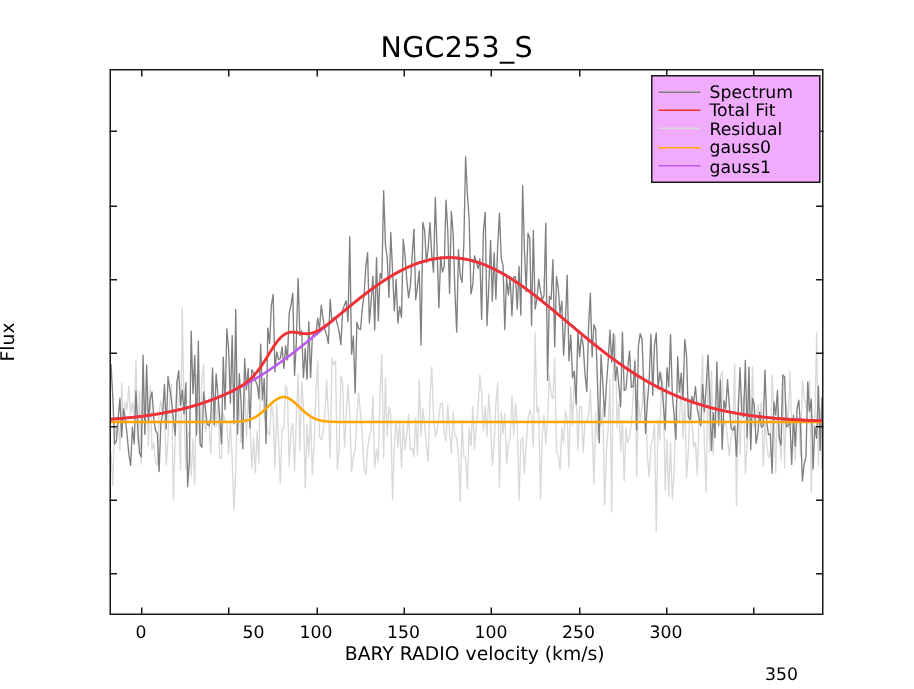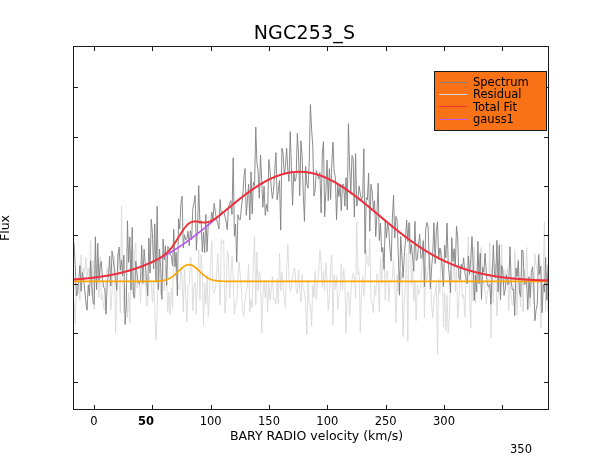--- a/index.html
+++ b/index.html
@@ -24,22 +24,22 @@
     position:absolute;left:0;right:0;top:428px;text-align:center;
     font-size:12.5px;color:#000;padding-left:24px;
   }
   #ylabel{
     position:absolute;left:-3px;top:228px;font-size:12.5px;color:#000;
     transform-origin:0 0;transform:rotate(-90deg) translate(-50%,0);
     white-space:nowrap;
   }
   #legend{
     position:absolute;left:434px;top:50px;width:113px;
-    border:1.1px solid #1a1a1a;background:#f97316;
-    padding:4px 5px 4px 4px;box-sizing:border-box;margin-top:21px;
+    border:1.1px solid #1a1a1a;background:#f0abfc;
+    padding:4px 5px 4px 4px;box-sizing:border-box;
   }
   .legend-row{display:flex;align-items:center;height:12.4px;}
   .legend-swatch{width:28px;height:0;border-top-width:1.9px;border-top-style:solid;margin-right:6px;flex:0 0 28px;}
   .legend-text{font-size:11.5px;color:#000;line-height:12.4px;white-space:nowrap;}
   .tickmark{position:absolute;background:#1a1a1a;}
 </style>
 </head>
 <body>
 
 <div id="figure">
@@ -53,21 +53,21 @@
         <path d="M0.00 235.62 L0.58 235.62 L1.17 235.62 L1.75 235.62 L2.33 235.62 L2.92 235.62 L3.50 235.62 L4.08 235.62 L4.67 235.62 L5.25 235.62 L5.83 235.62 L6.42 235.62 L7.00 235.62 L7.58 235.62 L8.17 235.62 L8.75 235.62 L9.33 235.62 L9.92 235.62 L10.50 235.62 L11.08 235.62 L11.67 235.62 L12.25 235.62 L12.83 235.62 L13.42 235.62 L14.00 235.62 L14.58 235.62 L15.17 235.62 L15.75 235.62 L16.33 235.62 L16.92 235.62 L17.50 235.62 L18.08 235.62 L18.67 235.62 L19.25 235.62 L19.83 235.62 L20.42 235.62 L21.00 235.62 L21.58 235.62 L22.17 235.62 L22.75 235.62 L23.33 235.62 L23.92 235.62 L24.50 235.62 L25.08 235.62 L25.67 235.62 L26.25 235.62 L26.83 235.62 L27.42 235.62 L28.00 235.62 L28.58 235.62 L29.17 235.62 L29.75 235.62 L30.33 235.62 L30.92 235.62 L31.50 235.62 L32.08 235.62 L32.67 235.62 L33.25 235.62 L33.83 235.62 L34.42 235.62 L35.00 235.62 L35.58 235.62 L36.17 235.62 L36.75 235.62 L37.33 235.62 L37.92 235.62 L38.50 235.62 L39.08 235.62 L39.67 235.62 L40.25 235.62 L40.83 235.62 L41.42 235.62 L42.00 235.62 L42.58 235.62 L43.17 235.62 L43.75 235.62 L44.33 235.62 L44.92 235.62 L45.50 235.62 L46.08 235.62 L46.67 235.62 L47.25 235.62 L47.83 235.62 L48.42 235.62 L49.00 235.62 L49.58 235.62 L50.17 235.62 L50.75 235.62 L51.33 235.62 L51.92 235.62 L52.50 235.62 L53.08 235.62 L53.67 235.62 L54.25 235.62 L54.83 235.62 L55.42 235.62 L56.00 235.62 L56.58 235.62 L57.17 235.62 L57.75 235.62 L58.33 235.62 L58.92 235.62 L59.50 235.62 L60.08 235.62 L60.67 235.62 L61.25 235.62 L61.83 235.62 L62.42 235.62 L63.00 235.62 L63.58 235.62 L64.17 235.62 L64.75 235.62 L65.33 235.62 L65.92 235.62 L66.50 235.62 L67.08 235.62 L67.67 235.62 L68.25 235.62 L68.83 235.62 L69.42 235.62 L70.00 235.61 L70.58 235.61 L71.17 235.61 L71.75 235.61 L72.33 235.61 L72.92 235.61 L73.50 235.61 L74.08 235.61 L74.67 235.61 L75.25 235.61 L75.83 235.60 L76.42 235.60 L77.00 235.60 L77.58 235.59 L78.17 235.59 L78.75 235.58 L79.33 235.57 L79.92 235.56 L80.50 235.55 L81.08 235.54 L81.67 235.52 L82.25 235.51 L82.83 235.48 L83.42 235.46 L84.00 235.43 L84.58 235.40 L85.17 235.36 L85.75 235.31 L86.33 235.26 L86.92 235.20 L87.50 235.14 L88.08 235.06 L88.67 234.98 L89.25 234.88 L89.83 234.77 L90.42 234.65 L91.00 234.52 L91.58 234.37 L92.17 234.20 L92.75 234.02 L93.33 233.81 L93.92 233.59 L94.50 233.35 L95.08 233.09 L95.67 232.81 L96.25 232.50 L96.83 232.17 L97.42 231.82 L98.00 231.45 L98.58 231.05 L99.17 230.63 L99.75 230.19 L100.33 229.72 L100.92 229.24 L101.50 228.74 L102.08 228.22 L102.67 227.69 L103.25 227.15 L103.83 226.59 L104.42 226.04 L105.00 225.47 L105.58 224.91 L106.17 224.35 L106.75 223.80 L107.33 223.26 L107.92 222.73 L108.50 222.22 L109.08 221.74 L109.67 221.28 L110.25 220.86 L110.83 220.46 L111.42 220.11 L112.00 219.80 L112.58 219.52 L113.17 219.30 L113.75 219.12 L114.33 218.99 L114.92 218.92 L115.50 218.89 L116.08 218.92 L116.67 218.99 L117.25 219.12 L117.83 219.30 L118.42 219.52 L119.00 219.80 L119.58 220.11 L120.17 220.46 L120.75 220.86 L121.33 221.28 L121.92 221.74 L122.50 222.22 L123.08 222.73 L123.67 223.26 L124.25 223.80 L124.83 224.35 L125.42 224.91 L126.00 225.47 L126.58 226.04 L127.17 226.59 L127.75 227.15 L128.33 227.69 L128.92 228.22 L129.50 228.74 L130.08 229.24 L130.67 229.72 L131.25 230.19 L131.83 230.63 L132.42 231.05 L133.00 231.45 L133.58 231.82 L134.17 232.17 L134.75 232.50 L135.33 232.81 L135.92 233.09 L136.50 233.35 L137.08 233.59 L137.67 233.81 L138.25 234.02 L138.83 234.20 L139.42 234.37 L140.00 234.52 L140.58 234.65 L141.17 234.77 L141.75 234.88 L142.33 234.98 L142.92 235.06 L143.50 235.14 L144.08 235.20 L144.67 235.26 L145.25 235.31 L145.83 235.36 L146.42 235.40 L147.00 235.43 L147.58 235.46 L148.17 235.48 L148.75 235.51 L149.33 235.52 L149.92 235.54 L150.50 235.55 L151.08 235.56 L151.67 235.57 L152.25 235.58 L152.83 235.59 L153.42 235.59 L154.00 235.60 L154.58 235.60 L155.17 235.60 L155.75 235.61 L156.33 235.61 L156.92 235.61 L157.50 235.61 L158.08 235.61 L158.67 235.61 L159.25 235.61 L159.83 235.61 L160.42 235.61 L161.00 235.61 L161.58 235.62 L162.17 235.62 L162.75 235.62 L163.33 235.62 L163.92 235.62 L164.50 235.62 L165.08 235.62 L165.67 235.62 L166.25 235.62 L166.83 235.62 L167.42 235.62 L168.00 235.62 L168.58 235.62 L169.17 235.62 L169.75 235.62 L170.33 235.62 L170.92 235.62 L171.50 235.62 L172.08 235.62 L172.67 235.62 L173.25 235.62 L173.83 235.62 L174.42 235.62 L175.00 235.62 L175.58 235.62 L176.17 235.62 L176.75 235.62 L177.33 235.62 L177.92 235.62 L178.50 235.62 L179.08 235.62 L179.67 235.62 L180.25 235.62 L180.83 235.62 L181.42 235.62 L182.00 235.62 L182.58 235.62 L183.17 235.62 L183.75 235.62 L184.33 235.62 L184.92 235.62 L185.50 235.62 L186.08 235.62 L186.67 235.62 L187.25 235.62 L187.83 235.62 L188.42 235.62 L189.00 235.62 L189.58 235.62 L190.17 235.62 L190.75 235.62 L191.33 235.62 L191.92 235.62 L192.50 235.62 L193.08 235.62 L193.67 235.62 L194.25 235.62 L194.83 235.62 L195.42 235.62 L196.00 235.62 L196.58 235.62 L197.17 235.62 L197.75 235.62 L198.33 235.62 L198.92 235.62 L199.50 235.62 L200.08 235.62 L200.67 235.62 L201.25 235.62 L201.83 235.62 L202.42 235.62 L203.00 235.62 L203.58 235.62 L204.17 235.62 L204.75 235.62 L205.33 235.62 L205.92 235.62 L206.50 235.62 L207.08 235.62 L207.67 235.62 L208.25 235.62 L208.83 235.62 L209.42 235.62 L210.00 235.62 L210.58 235.62 L211.17 235.62 L211.75 235.62 L212.33 235.62 L212.92 235.62 L213.50 235.62 L214.08 235.62 L214.67 235.62 L215.25 235.62 L215.83 235.62 L216.42 235.62 L217.00 235.62 L217.58 235.62 L218.17 235.62 L218.75 235.62 L219.33 235.62 L219.92 235.62 L220.50 235.62 L221.08 235.62 L221.67 235.62 L222.25 235.62 L222.83 235.62 L223.42 235.62 L224.00 235.62 L224.58 235.62 L225.17 235.62 L225.75 235.62 L226.33 235.62 L226.92 235.62 L227.50 235.62 L228.08 235.62 L228.67 235.62 L229.25 235.62 L229.83 235.62 L230.42 235.62 L231.00 235.62 L231.58 235.62 L232.17 235.62 L232.75 235.62 L233.33 235.62 L233.92 235.62 L234.50 235.62 L235.08 235.62 L235.67 235.62 L236.25 235.62 L236.83 235.62 L237.42 235.62 L238.00 235.62 L238.58 235.62 L239.17 235.62 L239.75 235.62 L240.33 235.62 L240.92 235.62 L241.50 235.62 L242.08 235.62 L242.67 235.62 L243.25 235.62 L243.83 235.62 L244.42 235.62 L245.00 235.62 L245.58 235.62 L246.17 235.62 L246.75 235.62 L247.33 235.62 L247.92 235.62 L248.50 235.62 L249.08 235.62 L249.67 235.62 L250.25 235.62 L250.83 235.62 L251.42 235.62 L252.00 235.62 L252.58 235.62 L253.17 235.62 L253.75 235.62 L254.33 235.62 L254.92 235.62 L255.50 235.62 L256.08 235.62 L256.67 235.62 L257.25 235.62 L257.83 235.62 L258.42 235.62 L259.00 235.62 L259.58 235.62 L260.17 235.62 L260.75 235.62 L261.33 235.62 L261.92 235.62 L262.50 235.62 L263.08 235.62 L263.67 235.62 L264.25 235.62 L264.83 235.62 L265.42 235.62 L266.00 235.62 L266.58 235.62 L267.17 235.62 L267.75 235.62 L268.33 235.62 L268.92 235.62 L269.50 235.62 L270.08 235.62 L270.67 235.62 L271.25 235.62 L271.83 235.62 L272.42 235.62 L273.00 235.62 L273.58 235.62 L274.17 235.62 L274.75 235.62 L275.33 235.62 L275.92 235.62 L276.50 235.62 L277.08 235.62 L277.67 235.62 L278.25 235.62 L278.83 235.62 L279.42 235.62 L280.00 235.62 L280.58 235.62 L281.17 235.62 L281.75 235.62 L282.33 235.62 L282.92 235.62 L283.50 235.62 L284.08 235.62 L284.67 235.62 L285.25 235.62 L285.83 235.62 L286.42 235.62 L287.00 235.62 L287.58 235.62 L288.17 235.62 L288.75 235.62 L289.33 235.62 L289.92 235.62 L290.50 235.62 L291.08 235.62 L291.67 235.62 L292.25 235.62 L292.83 235.62 L293.42 235.62 L294.00 235.62 L294.58 235.62 L295.17 235.62 L295.75 235.62 L296.33 235.62 L296.92 235.62 L297.50 235.62 L298.08 235.62 L298.67 235.62 L299.25 235.62 L299.83 235.62 L300.42 235.62 L301.00 235.62 L301.58 235.62 L302.17 235.62 L302.75 235.62 L303.33 235.62 L303.92 235.62 L304.50 235.62 L305.08 235.62 L305.67 235.62 L306.25 235.62 L306.83 235.62 L307.42 235.62 L308.00 235.62 L308.58 235.62 L309.17 235.62 L309.75 235.62 L310.33 235.62 L310.92 235.62 L311.50 235.62 L312.08 235.62 L312.67 235.62 L313.25 235.62 L313.83 235.62 L314.42 235.62 L315.00 235.62 L315.58 235.62 L316.17 235.62 L316.75 235.62 L317.33 235.62 L317.92 235.62 L318.50 235.62 L319.08 235.62 L319.67 235.62 L320.25 235.62 L320.83 235.62 L321.42 235.62 L322.00 235.62 L322.58 235.62 L323.17 235.62 L323.75 235.62 L324.33 235.62 L324.92 235.62 L325.50 235.62 L326.08 235.62 L326.67 235.62 L327.25 235.62 L327.83 235.62 L328.42 235.62 L329.00 235.62 L329.58 235.62 L330.17 235.62 L330.75 235.62 L331.33 235.62 L331.92 235.62 L332.50 235.62 L333.08 235.62 L333.67 235.62 L334.25 235.62 L334.83 235.62 L335.42 235.62 L336.00 235.62 L336.58 235.62 L337.17 235.62 L337.75 235.62 L338.33 235.62 L338.92 235.62 L339.50 235.62 L340.08 235.62 L340.67 235.62 L341.25 235.62 L341.83 235.62 L342.42 235.62 L343.00 235.62 L343.58 235.62 L344.17 235.62 L344.75 235.62 L345.33 235.62 L345.92 235.62 L346.50 235.62 L347.08 235.62 L347.67 235.62 L348.25 235.62 L348.83 235.62 L349.42 235.62 L350.00 235.62 L350.58 235.62 L351.17 235.62 L351.75 235.62 L352.33 235.62 L352.92 235.62 L353.50 235.62 L354.08 235.62 L354.67 235.62 L355.25 235.62 L355.83 235.62 L356.42 235.62 L357.00 235.62 L357.58 235.62 L358.17 235.62 L358.75 235.62 L359.33 235.62 L359.92 235.62 L360.50 235.62 L361.08 235.62 L361.67 235.62 L362.25 235.62 L362.83 235.62 L363.42 235.62 L364.00 235.62 L364.58 235.62 L365.17 235.62 L365.75 235.62 L366.33 235.62 L366.92 235.62 L367.50 235.62 L368.08 235.62 L368.67 235.62 L369.25 235.62 L369.83 235.62 L370.42 235.62 L371.00 235.62 L371.58 235.62 L372.17 235.62 L372.75 235.62 L373.33 235.62 L373.92 235.62 L374.50 235.62 L375.08 235.62 L375.67 235.62 L376.25 235.62 L376.83 235.62 L377.42 235.62 L378.00 235.62 L378.58 235.62 L379.17 235.62 L379.75 235.62 L380.33 235.62 L380.92 235.62 L381.50 235.62 L382.08 235.62 L382.67 235.62 L383.25 235.62 L383.83 235.62 L384.42 235.62 L385.00 235.62 L385.58 235.62 L386.17 235.62 L386.75 235.62 L387.33 235.62 L387.92 235.62 L388.50 235.62 L389.08 235.62 L389.67 235.62 L390.25 235.62 L390.83 235.62 L391.42 235.62 L392.00 235.62 L392.58 235.62 L393.17 235.62 L393.75 235.62 L394.33 235.62 L394.92 235.62 L395.50 235.62 L396.08 235.62 L396.67 235.62 L397.25 235.62 L397.83 235.62 L398.42 235.62 L399.00 235.62 L399.58 235.62 L400.17 235.62 L400.75 235.62 L401.33 235.62 L401.92 235.62 L402.50 235.62 L403.08 235.62 L403.67 235.62 L404.25 235.62 L404.83 235.62 L405.42 235.62 L406.00 235.62 L406.58 235.62 L407.17 235.62 L407.75 235.62 L408.33 235.62 L408.92 235.62 L409.50 235.62 L410.08 235.62 L410.67 235.62 L411.25 235.62 L411.83 235.62 L412.42 235.62 L413.00 235.62 L413.58 235.62 L414.17 235.62 L414.75 235.62 L415.33 235.62 L415.92 235.62 L416.50 235.62 L417.08 235.62 L417.67 235.62 L418.25 235.62 L418.83 235.62 L419.42 235.62 L420.00 235.62 L420.58 235.62 L421.17 235.62 L421.75 235.62 L422.33 235.62 L422.92 235.62 L423.50 235.62 L424.08 235.62 L424.67 235.62 L425.25 235.62 L425.83 235.62 L426.42 235.62 L427.00 235.62 L427.58 235.62 L428.17 235.62 L428.75 235.62 L429.33 235.62 L429.92 235.62 L430.50 235.62 L431.08 235.62 L431.67 235.62 L432.25 235.62 L432.83 235.62 L433.42 235.62 L434.00 235.62 L434.58 235.62 L435.17 235.62 L435.75 235.62 L436.33 235.62 L436.92 235.62 L437.50 235.62 L438.08 235.62 L438.67 235.62 L439.25 235.62 L439.83 235.62 L440.42 235.62 L441.00 235.62 L441.58 235.62 L442.17 235.62 L442.75 235.62 L443.33 235.62 L443.92 235.62 L444.50 235.62 L445.08 235.62 L445.67 235.62 L446.25 235.62 L446.83 235.62 L447.42 235.62 L448.00 235.62 L448.58 235.62 L449.17 235.62 L449.75 235.62 L450.33 235.62 L450.92 235.62 L451.50 235.62 L452.08 235.62 L452.67 235.62 L453.25 235.62 L453.83 235.62 L454.42 235.62 L455.00 235.62 L455.58 235.62 L456.17 235.62 L456.75 235.62 L457.33 235.62 L457.92 235.62 L458.50 235.62 L459.08 235.62 L459.67 235.62 L460.25 235.62 L460.83 235.62 L461.42 235.62 L462.00 235.62 L462.58 235.62 L463.17 235.62 L463.75 235.62 L464.33 235.62 L464.92 235.62 L465.50 235.62 L466.08 235.62 L466.67 235.62 L467.25 235.62 L467.83 235.62 L468.42 235.62 L469.00 235.62 L469.58 235.62 L470.17 235.62 L470.75 235.62 L471.33 235.62 L471.92 235.62 L472.50 235.62 L473.08 235.62 L473.67 235.62 L474.25 235.62 L474.83 235.62 L475.42 235.62 L476.00 235.62" fill="none" stroke="#ffa500" stroke-width="1.7" stroke-linejoin="round" vector-effect="non-scaling-stroke"></path>
         <path d="M0.00 233.73 L0.58 233.69 L1.17 233.65 L1.75 233.61 L2.33 233.57 L2.92 233.53 L3.50 233.48 L4.08 233.44 L4.67 233.39 L5.25 233.35 L5.83 233.30 L6.42 233.25 L7.00 233.20 L7.58 233.16 L8.17 233.10 L8.75 233.05 L9.33 233.00 L9.92 232.95 L10.50 232.89 L11.08 232.84 L11.67 232.78 L12.25 232.73 L12.83 232.67 L13.42 232.61 L14.00 232.55 L14.58 232.49 L15.17 232.43 L15.75 232.36 L16.33 232.30 L16.92 232.24 L17.50 232.17 L18.08 232.10 L18.67 232.03 L19.25 231.96 L19.83 231.89 L20.42 231.82 L21.00 231.75 L21.58 231.67 L22.17 231.60 L22.75 231.52 L23.33 231.44 L23.92 231.37 L24.50 231.28 L25.08 231.20 L25.67 231.12 L26.25 231.04 L26.83 230.95 L27.42 230.86 L28.00 230.78 L28.58 230.69 L29.17 230.59 L29.75 230.50 L30.33 230.41 L30.92 230.31 L31.50 230.22 L32.08 230.12 L32.67 230.02 L33.25 229.92 L33.83 229.81 L34.42 229.71 L35.00 229.60 L35.58 229.50 L36.17 229.39 L36.75 229.28 L37.33 229.16 L37.92 229.05 L38.50 228.94 L39.08 228.82 L39.67 228.70 L40.25 228.58 L40.83 228.46 L41.42 228.33 L42.00 228.21 L42.58 228.08 L43.17 227.95 L43.75 227.82 L44.33 227.69 L44.92 227.55 L45.50 227.41 L46.08 227.28 L46.67 227.14 L47.25 226.99 L47.83 226.85 L48.42 226.70 L49.00 226.56 L49.58 226.41 L50.17 226.25 L50.75 226.10 L51.33 225.94 L51.92 225.79 L52.50 225.63 L53.08 225.46 L53.67 225.30 L54.25 225.13 L54.83 224.97 L55.42 224.80 L56.00 224.62 L56.58 224.45 L57.17 224.27 L57.75 224.09 L58.33 223.91 L58.92 223.73 L59.50 223.54 L60.08 223.36 L60.67 223.17 L61.25 222.97 L61.83 222.78 L62.42 222.58 L63.00 222.38 L63.58 222.18 L64.17 221.98 L64.75 221.77 L65.33 221.56 L65.92 221.35 L66.50 221.14 L67.08 220.92 L67.67 220.70 L68.25 220.48 L68.83 220.26 L69.42 220.04 L70.00 219.81 L70.58 219.58 L71.17 219.34 L71.75 219.11 L72.33 218.87 L72.92 218.63 L73.50 218.39 L74.08 218.14 L74.67 217.90 L75.25 217.65 L75.83 217.39 L76.42 217.14 L77.00 216.88 L77.58 216.62 L78.17 216.35 L78.75 216.09 L79.33 215.82 L79.92 215.55 L80.50 215.28 L81.08 215.00 L81.67 214.72 L82.25 214.44 L82.83 214.16 L83.42 213.87 L84.00 213.58 L84.58 213.29 L85.17 212.99 L85.75 212.70 L86.33 212.40 L86.92 212.09 L87.50 211.79 L88.08 211.48 L88.67 211.17 L89.25 210.86 L89.83 210.54 L90.42 210.22 L91.00 209.90 L91.58 209.58 L92.17 209.25 L92.75 208.92 L93.33 208.59 L93.92 208.25 L94.50 207.92 L95.08 207.58 L95.67 207.23 L96.25 206.89 L96.83 206.54 L97.42 206.19 L98.00 205.84 L98.58 205.48 L99.17 205.12 L99.75 204.76 L100.33 204.40 L100.92 204.04 L101.50 203.67 L102.08 203.30 L102.67 202.92 L103.25 202.55 L103.83 202.17 L104.42 201.79 L105.00 201.40 L105.58 201.02 L106.17 200.63 L106.75 200.24 L107.33 199.84 L107.92 199.45 L108.50 199.05 L109.08 198.65 L109.67 198.25 L110.25 197.84 L110.83 197.43 L111.42 197.02 L112.00 196.61 L112.58 196.20 L113.17 195.78 L113.75 195.36 L114.33 194.94 L114.92 194.52 L115.50 194.09 L116.08 193.66 L116.67 193.24 L117.25 192.80 L117.83 192.37 L118.42 191.93 L119.00 191.50 L119.58 191.06 L120.17 190.61 L120.75 190.17 L121.33 189.72 L121.92 189.28 L122.50 188.83 L123.08 188.38 L123.67 187.92 L124.25 187.47 L124.83 187.01 L125.42 186.55 L126.00 186.09 L126.58 185.63 L127.17 185.17 L127.75 184.71 L128.33 184.24 L128.92 183.77 L129.50 183.30 L130.08 182.83 L130.67 182.36 L131.25 181.89 L131.83 181.42 L132.42 180.94 L133.00 180.46 L133.58 179.99 L134.17 179.51 L134.75 179.03 L135.33 178.55 L135.92 178.06 L136.50 177.58 L137.08 177.10 L137.67 176.61 L138.25 176.13 L138.83 175.64 L139.42 175.16 L140.00 174.67 L140.58 174.18 L141.17 173.69 L141.75 173.20 L142.33 172.71 L142.92 172.22 L143.50 171.73 L144.08 171.24 L144.67 170.75 L145.25 170.26 L145.83 169.77 L146.42 169.28 L147.00 168.79 L147.58 168.29 L148.17 167.80 L148.75 167.31 L149.33 166.82 L149.92 166.33 L150.50 165.84 L151.08 165.35 L151.67 164.86 L152.25 164.37 L152.83 163.88 L153.42 163.39 L154.00 162.91 L154.58 162.42 L155.17 161.93 L155.75 161.45 L156.33 160.96 L156.92 160.48 L157.50 159.99 L158.08 159.51 L158.67 159.03 L159.25 158.55 L159.83 158.07 L160.42 157.60 L161.00 157.12 L161.58 156.65 L162.17 156.17 L162.75 155.70 L163.33 155.23 L163.92 154.76 L164.50 154.29 L165.08 153.83 L165.67 153.37 L166.25 152.90 L166.83 152.45 L167.42 151.99 L168.00 151.53 L168.58 151.08 L169.17 150.63 L169.75 150.18 L170.33 149.73 L170.92 149.29 L171.50 148.84 L172.08 148.40 L172.67 147.97 L173.25 147.53 L173.83 147.10 L174.42 146.67 L175.00 146.24 L175.58 145.82 L176.17 145.40 L176.75 144.98 L177.33 144.57 L177.92 144.15 L178.50 143.75 L179.08 143.34 L179.67 142.94 L180.25 142.54 L180.83 142.14 L181.42 141.75 L182.00 141.36 L182.58 140.98 L183.17 140.59 L183.75 140.21 L184.33 139.84 L184.92 139.47 L185.50 139.10 L186.08 138.74 L186.67 138.38 L187.25 138.02 L187.83 137.67 L188.42 137.32 L189.00 136.98 L189.58 136.64 L190.17 136.31 L190.75 135.98 L191.33 135.65 L191.92 135.33 L192.50 135.01 L193.08 134.70 L193.67 134.39 L194.25 134.08 L194.83 133.78 L195.42 133.49 L196.00 133.20 L196.58 132.91 L197.17 132.63 L197.75 132.36 L198.33 132.09 L198.92 131.82 L199.50 131.56 L200.08 131.30 L200.67 131.05 L201.25 130.80 L201.83 130.56 L202.42 130.33 L203.00 130.10 L203.58 129.87 L204.17 129.65 L204.75 129.44 L205.33 129.23 L205.92 129.02 L206.50 128.82 L207.08 128.63 L207.67 128.44 L208.25 128.26 L208.83 128.08 L209.42 127.91 L210.00 127.74 L210.58 127.58 L211.17 127.43 L211.75 127.28 L212.33 127.13 L212.92 127.00 L213.50 126.86 L214.08 126.74 L214.67 126.62 L215.25 126.50 L215.83 126.39 L216.42 126.29 L217.00 126.19 L217.58 126.10 L218.17 126.01 L218.75 125.93 L219.33 125.86 L219.92 125.79 L220.50 125.73 L221.08 125.67 L221.67 125.62 L222.25 125.58 L222.83 125.54 L223.42 125.51 L224.00 125.48 L224.58 125.46 L225.17 125.44 L225.75 125.44 L226.33 125.43 L226.92 125.44 L227.50 125.44 L228.08 125.46 L228.67 125.48 L229.25 125.51 L229.83 125.54 L230.42 125.58 L231.00 125.62 L231.58 125.67 L232.17 125.73 L232.75 125.79 L233.33 125.86 L233.92 125.93 L234.50 126.01 L235.08 126.10 L235.67 126.19 L236.25 126.29 L236.83 126.39 L237.42 126.50 L238.00 126.62 L238.58 126.74 L239.17 126.86 L239.75 127.00 L240.33 127.13 L240.92 127.28 L241.50 127.43 L242.08 127.58 L242.67 127.74 L243.25 127.91 L243.83 128.08 L244.42 128.26 L245.00 128.44 L245.58 128.63 L246.17 128.82 L246.75 129.02 L247.33 129.23 L247.92 129.44 L248.50 129.65 L249.08 129.87 L249.67 130.10 L250.25 130.33 L250.83 130.56 L251.42 130.80 L252.00 131.05 L252.58 131.30 L253.17 131.56 L253.75 131.82 L254.33 132.09 L254.92 132.36 L255.50 132.63 L256.08 132.91 L256.67 133.20 L257.25 133.49 L257.83 133.78 L258.42 134.08 L259.00 134.39 L259.58 134.70 L260.17 135.01 L260.75 135.33 L261.33 135.65 L261.92 135.98 L262.50 136.31 L263.08 136.64 L263.67 136.98 L264.25 137.32 L264.83 137.67 L265.42 138.02 L266.00 138.38 L266.58 138.74 L267.17 139.10 L267.75 139.47 L268.33 139.84 L268.92 140.21 L269.50 140.59 L270.08 140.98 L270.67 141.36 L271.25 141.75 L271.83 142.14 L272.42 142.54 L273.00 142.94 L273.58 143.34 L274.17 143.75 L274.75 144.15 L275.33 144.57 L275.92 144.98 L276.50 145.40 L277.08 145.82 L277.67 146.24 L278.25 146.67 L278.83 147.10 L279.42 147.53 L280.00 147.97 L280.58 148.40 L281.17 148.84 L281.75 149.29 L282.33 149.73 L282.92 150.18 L283.50 150.63 L284.08 151.08 L284.67 151.53 L285.25 151.99 L285.83 152.45 L286.42 152.90 L287.00 153.37 L287.58 153.83 L288.17 154.29 L288.75 154.76 L289.33 155.23 L289.92 155.70 L290.50 156.17 L291.08 156.65 L291.67 157.12 L292.25 157.60 L292.83 158.07 L293.42 158.55 L294.00 159.03 L294.58 159.51 L295.17 159.99 L295.75 160.48 L296.33 160.96 L296.92 161.45 L297.50 161.93 L298.08 162.42 L298.67 162.91 L299.25 163.39 L299.83 163.88 L300.42 164.37 L301.00 164.86 L301.58 165.35 L302.17 165.84 L302.75 166.33 L303.33 166.82 L303.92 167.31 L304.50 167.80 L305.08 168.29 L305.67 168.79 L306.25 169.28 L306.83 169.77 L307.42 170.26 L308.00 170.75 L308.58 171.24 L309.17 171.73 L309.75 172.22 L310.33 172.71 L310.92 173.20 L311.50 173.69 L312.08 174.18 L312.67 174.67 L313.25 175.16 L313.83 175.64 L314.42 176.13 L315.00 176.61 L315.58 177.10 L316.17 177.58 L316.75 178.06 L317.33 178.55 L317.92 179.03 L318.50 179.51 L319.08 179.99 L319.67 180.46 L320.25 180.94 L320.83 181.42 L321.42 181.89 L322.00 182.36 L322.58 182.83 L323.17 183.30 L323.75 183.77 L324.33 184.24 L324.92 184.71 L325.50 185.17 L326.08 185.63 L326.67 186.09 L327.25 186.55 L327.83 187.01 L328.42 187.47 L329.00 187.92 L329.58 188.38 L330.17 188.83 L330.75 189.28 L331.33 189.72 L331.92 190.17 L332.50 190.61 L333.08 191.06 L333.67 191.50 L334.25 191.93 L334.83 192.37 L335.42 192.80 L336.00 193.24 L336.58 193.66 L337.17 194.09 L337.75 194.52 L338.33 194.94 L338.92 195.36 L339.50 195.78 L340.08 196.20 L340.67 196.61 L341.25 197.02 L341.83 197.43 L342.42 197.84 L343.00 198.25 L343.58 198.65 L344.17 199.05 L344.75 199.45 L345.33 199.84 L345.92 200.24 L346.50 200.63 L347.08 201.02 L347.67 201.40 L348.25 201.79 L348.83 202.17 L349.42 202.55 L350.00 202.92 L350.58 203.30 L351.17 203.67 L351.75 204.04 L352.33 204.40 L352.92 204.76 L353.50 205.12 L354.08 205.48 L354.67 205.84 L355.25 206.19 L355.83 206.54 L356.42 206.89 L357.00 207.23 L357.58 207.58 L358.17 207.92 L358.75 208.25 L359.33 208.59 L359.92 208.92 L360.50 209.25 L361.08 209.58 L361.67 209.90 L362.25 210.22 L362.83 210.54 L363.42 210.86 L364.00 211.17 L364.58 211.48 L365.17 211.79 L365.75 212.09 L366.33 212.40 L366.92 212.70 L367.50 212.99 L368.08 213.29 L368.67 213.58 L369.25 213.87 L369.83 214.16 L370.42 214.44 L371.00 214.72 L371.58 215.00 L372.17 215.28 L372.75 215.55 L373.33 215.82 L373.92 216.09 L374.50 216.35 L375.08 216.62 L375.67 216.88 L376.25 217.14 L376.83 217.39 L377.42 217.65 L378.00 217.90 L378.58 218.14 L379.17 218.39 L379.75 218.63 L380.33 218.87 L380.92 219.11 L381.50 219.34 L382.08 219.58 L382.67 219.81 L383.25 220.04 L383.83 220.26 L384.42 220.48 L385.00 220.70 L385.58 220.92 L386.17 221.14 L386.75 221.35 L387.33 221.56 L387.92 221.77 L388.50 221.98 L389.08 222.18 L389.67 222.38 L390.25 222.58 L390.83 222.78 L391.42 222.97 L392.00 223.17 L392.58 223.36 L393.17 223.54 L393.75 223.73 L394.33 223.91 L394.92 224.09 L395.50 224.27 L396.08 224.45 L396.67 224.62 L397.25 224.80 L397.83 224.97 L398.42 225.13 L399.00 225.30 L399.58 225.46 L400.17 225.63 L400.75 225.79 L401.33 225.94 L401.92 226.10 L402.50 226.25 L403.08 226.41 L403.67 226.56 L404.25 226.70 L404.83 226.85 L405.42 226.99 L406.00 227.14 L406.58 227.28 L407.17 227.41 L407.75 227.55 L408.33 227.69 L408.92 227.82 L409.50 227.95 L410.08 228.08 L410.67 228.21 L411.25 228.33 L411.83 228.46 L412.42 228.58 L413.00 228.70 L413.58 228.82 L414.17 228.94 L414.75 229.05 L415.33 229.16 L415.92 229.28 L416.50 229.39 L417.08 229.50 L417.67 229.60 L418.25 229.71 L418.83 229.81 L419.42 229.92 L420.00 230.02 L420.58 230.12 L421.17 230.22 L421.75 230.31 L422.33 230.41 L422.92 230.50 L423.50 230.59 L424.08 230.69 L424.67 230.78 L425.25 230.86 L425.83 230.95 L426.42 231.04 L427.00 231.12 L427.58 231.20 L428.17 231.28 L428.75 231.37 L429.33 231.44 L429.92 231.52 L430.50 231.60 L431.08 231.67 L431.67 231.75 L432.25 231.82 L432.83 231.89 L433.42 231.96 L434.00 232.03 L434.58 232.10 L435.17 232.17 L435.75 232.24 L436.33 232.30 L436.92 232.36 L437.50 232.43 L438.08 232.49 L438.67 232.55 L439.25 232.61 L439.83 232.67 L440.42 232.73 L441.00 232.78 L441.58 232.84 L442.17 232.89 L442.75 232.95 L443.33 233.00 L443.92 233.05 L444.50 233.10 L445.08 233.16 L445.67 233.20 L446.25 233.25 L446.83 233.30 L447.42 233.35 L448.00 233.39 L448.58 233.44 L449.17 233.48 L449.75 233.53 L450.33 233.57 L450.92 233.61 L451.50 233.65 L452.08 233.69 L452.67 233.73 L453.25 233.77 L453.83 233.81 L454.42 233.85 L455.00 233.89 L455.58 233.92 L456.17 233.96 L456.75 233.99 L457.33 234.03 L457.92 234.06 L458.50 234.09 L459.08 234.13 L459.67 234.16 L460.25 234.19 L460.83 234.22 L461.42 234.25 L462.00 234.28 L462.58 234.31 L463.17 234.34 L463.75 234.36 L464.33 234.39 L464.92 234.42 L465.50 234.45 L466.08 234.47 L466.67 234.50 L467.25 234.52 L467.83 234.54 L468.42 234.57 L469.00 234.59 L469.58 234.61 L470.17 234.64 L470.75 234.66 L471.33 234.68 L471.92 234.70 L472.50 234.72 L473.08 234.74 L473.67 234.76 L474.25 234.78 L474.83 234.80 L475.42 234.82 L476.00 234.84" fill="none" stroke="#bb5aee" stroke-width="1.7" stroke-linejoin="round" vector-effect="non-scaling-stroke"></path>
         <path d="M0.00 233.73 L0.58 233.69 L1.17 233.65 L1.75 233.61 L2.33 233.57 L2.92 233.53 L3.50 233.48 L4.08 233.44 L4.67 233.39 L5.25 233.35 L5.83 233.30 L6.42 233.25 L7.00 233.20 L7.58 233.16 L8.17 233.10 L8.75 233.05 L9.33 233.00 L9.92 232.95 L10.50 232.89 L11.08 232.84 L11.67 232.78 L12.25 232.73 L12.83 232.67 L13.42 232.61 L14.00 232.55 L14.58 232.49 L15.17 232.43 L15.75 232.36 L16.33 232.30 L16.92 232.24 L17.50 232.17 L18.08 232.10 L18.67 232.03 L19.25 231.96 L19.83 231.89 L20.42 231.82 L21.00 231.75 L21.58 231.67 L22.17 231.60 L22.75 231.52 L23.33 231.44 L23.92 231.37 L24.50 231.28 L25.08 231.20 L25.67 231.12 L26.25 231.04 L26.83 230.95 L27.42 230.86 L28.00 230.78 L28.58 230.69 L29.17 230.59 L29.75 230.50 L30.33 230.41 L30.92 230.31 L31.50 230.22 L32.08 230.12 L32.67 230.02 L33.25 229.92 L33.83 229.81 L34.42 229.71 L35.00 229.60 L35.58 229.50 L36.17 229.39 L36.75 229.28 L37.33 229.16 L37.92 229.05 L38.50 228.94 L39.08 228.82 L39.67 228.70 L40.25 228.58 L40.83 228.46 L41.42 228.33 L42.00 228.21 L42.58 228.08 L43.17 227.95 L43.75 227.82 L44.33 227.69 L44.92 227.55 L45.50 227.41 L46.08 227.28 L46.67 227.14 L47.25 226.99 L47.83 226.85 L48.42 226.70 L49.00 226.56 L49.58 226.41 L50.17 226.25 L50.75 226.10 L51.33 225.94 L51.92 225.79 L52.50 225.63 L53.08 225.46 L53.67 225.30 L54.25 225.13 L54.83 224.97 L55.42 224.80 L56.00 224.62 L56.58 224.45 L57.17 224.27 L57.75 224.09 L58.33 223.91 L58.92 223.73 L59.50 223.54 L60.08 223.36 L60.67 223.17 L61.25 222.97 L61.83 222.78 L62.42 222.58 L63.00 222.38 L63.58 222.18 L64.17 221.98 L64.75 221.77 L65.33 221.56 L65.92 221.35 L66.50 221.14 L67.08 220.92 L67.67 220.70 L68.25 220.48 L68.83 220.26 L69.42 220.03 L70.00 219.81 L70.58 219.58 L71.17 219.34 L71.75 219.11 L72.33 218.87 L72.92 218.63 L73.50 218.38 L74.08 218.14 L74.67 217.89 L75.25 217.63 L75.83 217.38 L76.42 217.12 L77.00 216.86 L77.58 216.59 L78.17 216.32 L78.75 216.05 L79.33 215.78 L79.92 215.50 L80.50 215.21 L81.08 214.92 L81.67 214.63 L82.25 214.33 L82.83 214.02 L83.42 213.71 L84.00 213.39 L84.58 213.07 L85.17 212.73 L85.75 212.39 L86.33 212.04 L86.92 211.68 L87.50 211.31 L88.08 210.93 L88.67 210.53 L89.25 210.12 L89.83 209.70 L90.42 209.26 L91.00 208.80 L91.58 208.33 L92.17 207.83 L92.75 207.32 L93.33 206.79 L93.92 206.23 L94.50 205.65 L95.08 205.05 L95.67 204.43 L96.25 203.77 L96.83 203.10 L97.42 202.40 L98.00 201.67 L98.58 200.92 L99.17 200.14 L99.75 199.33 L100.33 198.51 L100.92 197.66 L101.50 196.79 L102.08 195.90 L102.67 195.00 L103.25 194.08 L103.83 193.15 L104.42 192.21 L105.00 191.26 L105.58 190.31 L106.17 189.36 L106.75 188.42 L107.33 187.49 L107.92 186.56 L108.50 185.66 L109.08 184.77 L109.67 183.91 L110.25 183.08 L110.83 182.28 L111.42 181.52 L112.00 180.79 L112.58 180.11 L113.17 179.46 L113.75 178.87 L114.33 178.32 L114.92 177.82 L115.50 177.37 L116.08 176.97 L116.67 176.61 L117.25 176.31 L117.83 176.05 L118.42 175.84 L119.00 175.68 L119.58 175.55 L120.17 175.46 L120.75 175.41 L121.33 175.39 L121.92 175.40 L122.50 175.44 L123.08 175.49 L123.67 175.56 L124.25 175.65 L124.83 175.75 L125.42 175.85 L126.00 175.95 L126.58 176.05 L127.17 176.15 L127.75 176.24 L128.33 176.32 L128.92 176.38 L129.50 176.43 L130.08 176.46 L130.67 176.47 L131.25 176.46 L131.83 176.43 L132.42 176.37 L133.00 176.29 L133.58 176.19 L134.17 176.06 L134.75 175.91 L135.33 175.74 L135.92 175.54 L136.50 175.32 L137.08 175.08 L137.67 174.81 L138.25 174.53 L138.83 174.23 L139.42 173.91 L140.00 173.57 L140.58 173.22 L141.17 172.85 L141.75 172.47 L142.33 172.07 L142.92 171.67 L143.50 171.26 L144.08 170.83 L144.67 170.40 L145.25 169.96 L145.83 169.51 L146.42 169.06 L147.00 168.60 L147.58 168.14 L148.17 167.67 L148.75 167.20 L149.33 166.73 L149.92 166.25 L150.50 165.78 L151.08 165.30 L151.67 164.82 L152.25 164.33 L152.83 163.85 L153.42 163.37 L154.00 162.89 L154.58 162.40 L155.17 161.92 L155.75 161.44 L156.33 160.95 L156.92 160.47 L157.50 159.99 L158.08 159.51 L158.67 159.03 L159.25 158.55 L159.83 158.07 L160.42 157.59 L161.00 157.12 L161.58 156.64 L162.17 156.17 L162.75 155.70 L163.33 155.23 L163.92 154.76 L164.50 154.29 L165.08 153.83 L165.67 153.37 L166.25 152.90 L166.83 152.45 L167.42 151.99 L168.00 151.53 L168.58 151.08 L169.17 150.63 L169.75 150.18 L170.33 149.73 L170.92 149.29 L171.50 148.84 L172.08 148.40 L172.67 147.97 L173.25 147.53 L173.83 147.10 L174.42 146.67 L175.00 146.24 L175.58 145.82 L176.17 145.40 L176.75 144.98 L177.33 144.57 L177.92 144.15 L178.50 143.75 L179.08 143.34 L179.67 142.94 L180.25 142.54 L180.83 142.14 L181.42 141.75 L182.00 141.36 L182.58 140.98 L183.17 140.59 L183.75 140.21 L184.33 139.84 L184.92 139.47 L185.50 139.10 L186.08 138.74 L186.67 138.38 L187.25 138.02 L187.83 137.67 L188.42 137.32 L189.00 136.98 L189.58 136.64 L190.17 136.31 L190.75 135.98 L191.33 135.65 L191.92 135.33 L192.50 135.01 L193.08 134.70 L193.67 134.39 L194.25 134.08 L194.83 133.78 L195.42 133.49 L196.00 133.20 L196.58 132.91 L197.17 132.63 L197.75 132.36 L198.33 132.09 L198.92 131.82 L199.50 131.56 L200.08 131.30 L200.67 131.05 L201.25 130.80 L201.83 130.56 L202.42 130.33 L203.00 130.10 L203.58 129.87 L204.17 129.65 L204.75 129.44 L205.33 129.23 L205.92 129.02 L206.50 128.82 L207.08 128.63 L207.67 128.44 L208.25 128.26 L208.83 128.08 L209.42 127.91 L210.00 127.74 L210.58 127.58 L211.17 127.43 L211.75 127.28 L212.33 127.13 L212.92 127.00 L213.50 126.86 L214.08 126.74 L214.67 126.62 L215.25 126.50 L215.83 126.39 L216.42 126.29 L217.00 126.19 L217.58 126.10 L218.17 126.01 L218.75 125.93 L219.33 125.86 L219.92 125.79 L220.50 125.73 L221.08 125.67 L221.67 125.62 L222.25 125.58 L222.83 125.54 L223.42 125.51 L224.00 125.48 L224.58 125.46 L225.17 125.44 L225.75 125.44 L226.33 125.43 L226.92 125.44 L227.50 125.44 L228.08 125.46 L228.67 125.48 L229.25 125.51 L229.83 125.54 L230.42 125.58 L231.00 125.62 L231.58 125.67 L232.17 125.73 L232.75 125.79 L233.33 125.86 L233.92 125.93 L234.50 126.01 L235.08 126.10 L235.67 126.19 L236.25 126.29 L236.83 126.39 L237.42 126.50 L238.00 126.62 L238.58 126.74 L239.17 126.86 L239.75 127.00 L240.33 127.13 L240.92 127.28 L241.50 127.43 L242.08 127.58 L242.67 127.74 L243.25 127.91 L243.83 128.08 L244.42 128.26 L245.00 128.44 L245.58 128.63 L246.17 128.82 L246.75 129.02 L247.33 129.23 L247.92 129.44 L248.50 129.65 L249.08 129.87 L249.67 130.10 L250.25 130.33 L250.83 130.56 L251.42 130.80 L252.00 131.05 L252.58 131.30 L253.17 131.56 L253.75 131.82 L254.33 132.09 L254.92 132.36 L255.50 132.63 L256.08 132.91 L256.67 133.20 L257.25 133.49 L257.83 133.78 L258.42 134.08 L259.00 134.39 L259.58 134.70 L260.17 135.01 L260.75 135.33 L261.33 135.65 L261.92 135.98 L262.50 136.31 L263.08 136.64 L263.67 136.98 L264.25 137.32 L264.83 137.67 L265.42 138.02 L266.00 138.38 L266.58 138.74 L267.17 139.10 L267.75 139.47 L268.33 139.84 L268.92 140.21 L269.50 140.59 L270.08 140.98 L270.67 141.36 L271.25 141.75 L271.83 142.14 L272.42 142.54 L273.00 142.94 L273.58 143.34 L274.17 143.75 L274.75 144.15 L275.33 144.57 L275.92 144.98 L276.50 145.40 L277.08 145.82 L277.67 146.24 L278.25 146.67 L278.83 147.10 L279.42 147.53 L280.00 147.97 L280.58 148.40 L281.17 148.84 L281.75 149.29 L282.33 149.73 L282.92 150.18 L283.50 150.63 L284.08 151.08 L284.67 151.53 L285.25 151.99 L285.83 152.45 L286.42 152.90 L287.00 153.37 L287.58 153.83 L288.17 154.29 L288.75 154.76 L289.33 155.23 L289.92 155.70 L290.50 156.17 L291.08 156.65 L291.67 157.12 L292.25 157.60 L292.83 158.07 L293.42 158.55 L294.00 159.03 L294.58 159.51 L295.17 159.99 L295.75 160.48 L296.33 160.96 L296.92 161.45 L297.50 161.93 L298.08 162.42 L298.67 162.91 L299.25 163.39 L299.83 163.88 L300.42 164.37 L301.00 164.86 L301.58 165.35 L302.17 165.84 L302.75 166.33 L303.33 166.82 L303.92 167.31 L304.50 167.80 L305.08 168.29 L305.67 168.79 L306.25 169.28 L306.83 169.77 L307.42 170.26 L308.00 170.75 L308.58 171.24 L309.17 171.73 L309.75 172.22 L310.33 172.71 L310.92 173.20 L311.50 173.69 L312.08 174.18 L312.67 174.67 L313.25 175.16 L313.83 175.64 L314.42 176.13 L315.00 176.61 L315.58 177.10 L316.17 177.58 L316.75 178.06 L317.33 178.55 L317.92 179.03 L318.50 179.51 L319.08 179.99 L319.67 180.46 L320.25 180.94 L320.83 181.42 L321.42 181.89 L322.00 182.36 L322.58 182.83 L323.17 183.30 L323.75 183.77 L324.33 184.24 L324.92 184.71 L325.50 185.17 L326.08 185.63 L326.67 186.09 L327.25 186.55 L327.83 187.01 L328.42 187.47 L329.00 187.92 L329.58 188.38 L330.17 188.83 L330.75 189.28 L331.33 189.72 L331.92 190.17 L332.50 190.61 L333.08 191.06 L333.67 191.50 L334.25 191.93 L334.83 192.37 L335.42 192.80 L336.00 193.24 L336.58 193.66 L337.17 194.09 L337.75 194.52 L338.33 194.94 L338.92 195.36 L339.50 195.78 L340.08 196.20 L340.67 196.61 L341.25 197.02 L341.83 197.43 L342.42 197.84 L343.00 198.25 L343.58 198.65 L344.17 199.05 L344.75 199.45 L345.33 199.84 L345.92 200.24 L346.50 200.63 L347.08 201.02 L347.67 201.40 L348.25 201.79 L348.83 202.17 L349.42 202.55 L350.00 202.92 L350.58 203.30 L351.17 203.67 L351.75 204.04 L352.33 204.40 L352.92 204.76 L353.50 205.12 L354.08 205.48 L354.67 205.84 L355.25 206.19 L355.83 206.54 L356.42 206.89 L357.00 207.23 L357.58 207.58 L358.17 207.92 L358.75 208.25 L359.33 208.59 L359.92 208.92 L360.50 209.25 L361.08 209.58 L361.67 209.90 L362.25 210.22 L362.83 210.54 L363.42 210.86 L364.00 211.17 L364.58 211.48 L365.17 211.79 L365.75 212.09 L366.33 212.40 L366.92 212.70 L367.50 212.99 L368.08 213.29 L368.67 213.58 L369.25 213.87 L369.83 214.16 L370.42 214.44 L371.00 214.72 L371.58 215.00 L372.17 215.28 L372.75 215.55 L373.33 215.82 L373.92 216.09 L374.50 216.35 L375.08 216.62 L375.67 216.88 L376.25 217.14 L376.83 217.39 L377.42 217.65 L378.00 217.90 L378.58 218.14 L379.17 218.39 L379.75 218.63 L380.33 218.87 L380.92 219.11 L381.50 219.34 L382.08 219.58 L382.67 219.81 L383.25 220.04 L383.83 220.26 L384.42 220.48 L385.00 220.70 L385.58 220.92 L386.17 221.14 L386.75 221.35 L387.33 221.56 L387.92 221.77 L388.50 221.98 L389.08 222.18 L389.67 222.38 L390.25 222.58 L390.83 222.78 L391.42 222.97 L392.00 223.17 L392.58 223.36 L393.17 223.54 L393.75 223.73 L394.33 223.91 L394.92 224.09 L395.50 224.27 L396.08 224.45 L396.67 224.62 L397.25 224.80 L397.83 224.97 L398.42 225.13 L399.00 225.30 L399.58 225.46 L400.17 225.63 L400.75 225.79 L401.33 225.94 L401.92 226.10 L402.50 226.25 L403.08 226.41 L403.67 226.56 L404.25 226.70 L404.83 226.85 L405.42 226.99 L406.00 227.14 L406.58 227.28 L407.17 227.41 L407.75 227.55 L408.33 227.69 L408.92 227.82 L409.50 227.95 L410.08 228.08 L410.67 228.21 L411.25 228.33 L411.83 228.46 L412.42 228.58 L413.00 228.70 L413.58 228.82 L414.17 228.94 L414.75 229.05 L415.33 229.16 L415.92 229.28 L416.50 229.39 L417.08 229.50 L417.67 229.60 L418.25 229.71 L418.83 229.81 L419.42 229.92 L420.00 230.02 L420.58 230.12 L421.17 230.22 L421.75 230.31 L422.33 230.41 L422.92 230.50 L423.50 230.59 L424.08 230.69 L424.67 230.78 L425.25 230.86 L425.83 230.95 L426.42 231.04 L427.00 231.12 L427.58 231.20 L428.17 231.28 L428.75 231.37 L429.33 231.44 L429.92 231.52 L430.50 231.60 L431.08 231.67 L431.67 231.75 L432.25 231.82 L432.83 231.89 L433.42 231.96 L434.00 232.03 L434.58 232.10 L435.17 232.17 L435.75 232.24 L436.33 232.30 L436.92 232.36 L437.50 232.43 L438.08 232.49 L438.67 232.55 L439.25 232.61 L439.83 232.67 L440.42 232.73 L441.00 232.78 L441.58 232.84 L442.17 232.89 L442.75 232.95 L443.33 233.00 L443.92 233.05 L444.50 233.10 L445.08 233.16 L445.67 233.20 L446.25 233.25 L446.83 233.30 L447.42 233.35 L448.00 233.39 L448.58 233.44 L449.17 233.48 L449.75 233.53 L450.33 233.57 L450.92 233.61 L451.50 233.65 L452.08 233.69 L452.67 233.73 L453.25 233.77 L453.83 233.81 L454.42 233.85 L455.00 233.89 L455.58 233.92 L456.17 233.96 L456.75 233.99 L457.33 234.03 L457.92 234.06 L458.50 234.09 L459.08 234.13 L459.67 234.16 L460.25 234.19 L460.83 234.22 L461.42 234.25 L462.00 234.28 L462.58 234.31 L463.17 234.34 L463.75 234.36 L464.33 234.39 L464.92 234.42 L465.50 234.45 L466.08 234.47 L466.67 234.50 L467.25 234.52 L467.83 234.54 L468.42 234.57 L469.00 234.59 L469.58 234.61 L470.17 234.64 L470.75 234.66 L471.33 234.68 L471.92 234.70 L472.50 234.72 L473.08 234.74 L473.67 234.76 L474.25 234.78 L474.83 234.80 L475.42 234.82 L476.00 234.84" fill="none" stroke="#f03232" stroke-width="1.9" stroke-linejoin="round" vector-effect="non-scaling-stroke"></path>
       </svg>
   </div>
 
   <div id="ticks-layer">
       <div class="tick-label xtick-label" style="left: 94px;">0</div>
       <div class="tickmark" style="left: 94px; top: 405px; width: 1px; height: 5px;"></div>
       <div class="tickmark" style="left: 94px; top: 46px; width: 1px; height: 5px;"></div>
-      <div class="tick-label xtick-label" style="left: 146px; font-weight: bold;">50</div>
+      <div class="tick-label xtick-label" style="left: 169px;">50</div>
       <div class="tickmark" style="left: 152.333px; top: 405px; width: 1px; height: 5px;"></div>
       <div class="tickmark" style="left: 152.333px; top: 46px; width: 1px; height: 5px;"></div>
       <div class="tick-label xtick-label" style="left: 210.667px;">100</div>
       <div class="tickmark" style="left: 210.667px; top: 405px; width: 1px; height: 5px;"></div>
       <div class="tickmark" style="left: 210.667px; top: 46px; width: 1px; height: 5px;"></div>
       <div class="tick-label xtick-label" style="left: 269px;">150</div>
       <div class="tickmark" style="left: 269px; top: 405px; width: 1px; height: 5px;"></div>
       <div class="tickmark" style="left: 269px; top: 46px; width: 1px; height: 5px;"></div>
       <div class="tick-label xtick-label" style="left: 327.333px;">100</div>
       <div class="tickmark" style="left: 327.333px; top: 405px; width: 1px; height: 5px;"></div>
@@ -99,26 +99,30 @@
 
   <div id="xlabel">BARY RADIO velocity (km/s)</div>
   <div id="ylabel">Flux</div>
 
   <div id="legend">
       <div class="legend-row">
         <span class="legend-swatch" style="border-top-color: rgb(128, 128, 128);"></span>
         <span class="legend-text">Spectrum</span>
       </div>
       <div class="legend-row">
+        <span class="legend-swatch" style="border-top-color: rgb(240, 50, 50);"></span>
+        <span class="legend-text">Total Fit</span>
+      </div>
+      <div class="legend-row">
         <span class="legend-swatch" style="border-top-color: rgb(217, 217, 217);"></span>
         <span class="legend-text">Residual</span>
       </div>
       <div class="legend-row">
-        <span class="legend-swatch" style="border-top-color: rgb(240, 50, 50);"></span>
-        <span class="legend-text">Total Fit</span>
+        <span class="legend-swatch" style="border-top-color: rgb(255, 165, 0);"></span>
+        <span class="legend-text">gauss0</span>
       </div>
       <div class="legend-row">
         <span class="legend-swatch" style="border-top-color: rgb(187, 90, 238);"></span>
         <span class="legend-text">gauss1</span>
       </div>
     </div>
 
 </div>
 
 </body></html>

